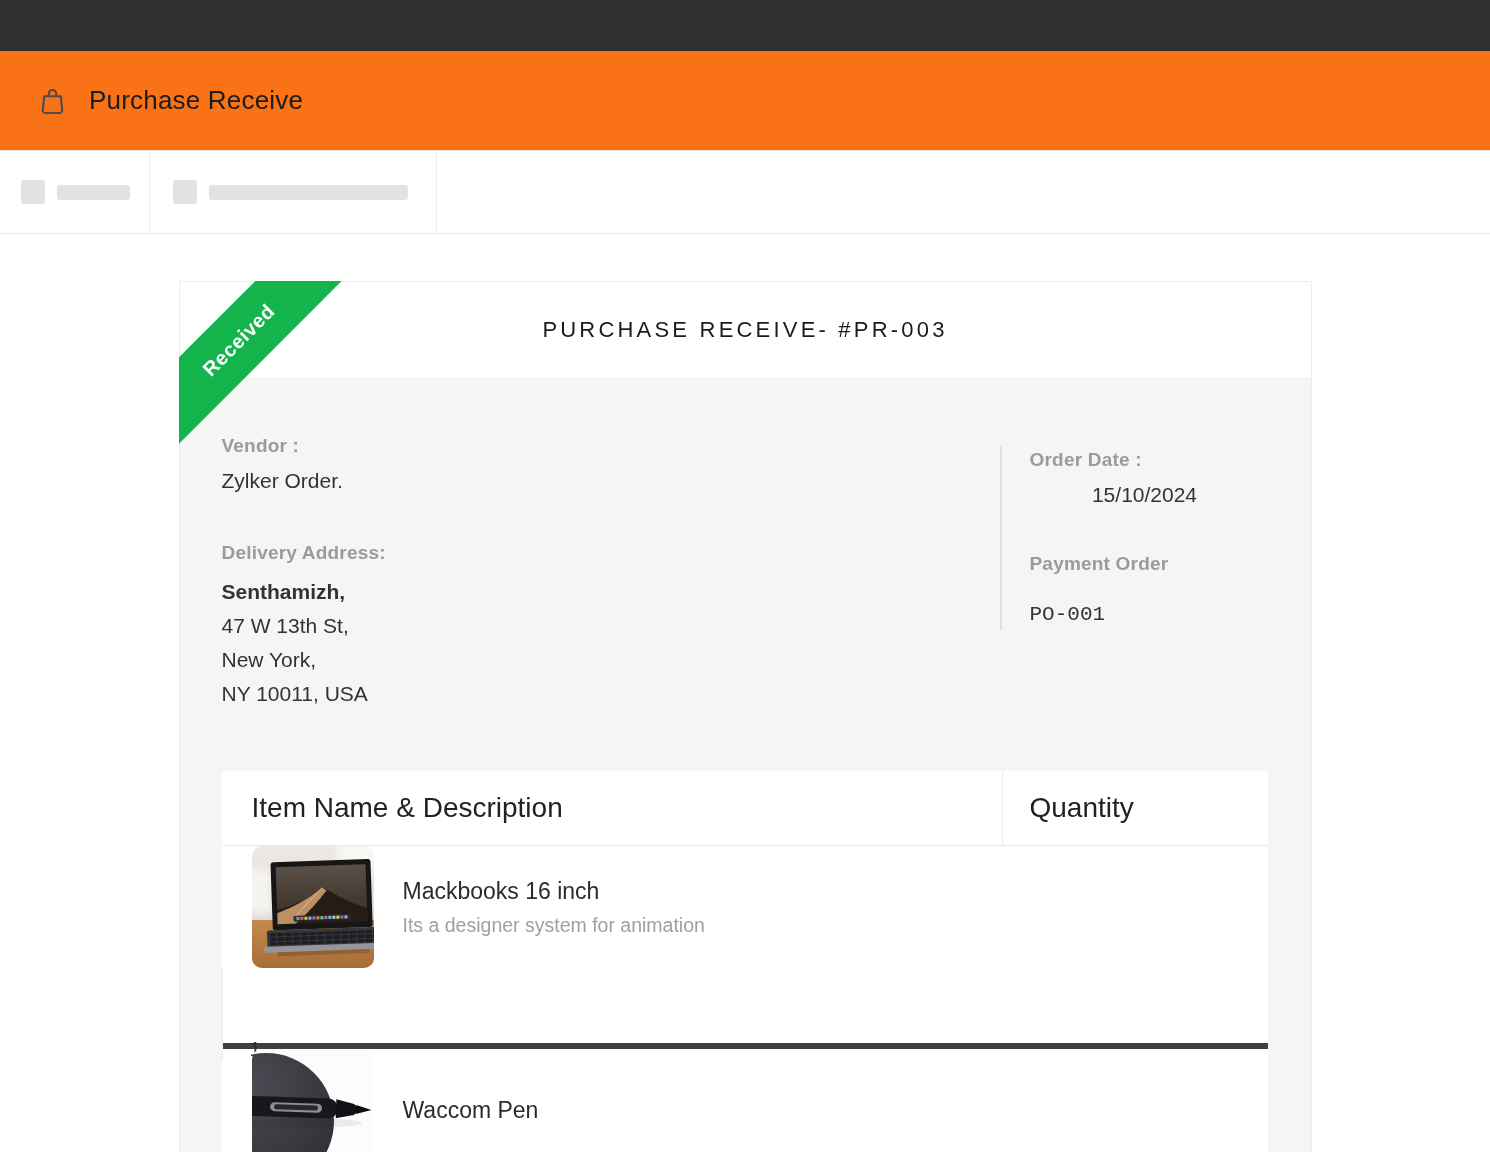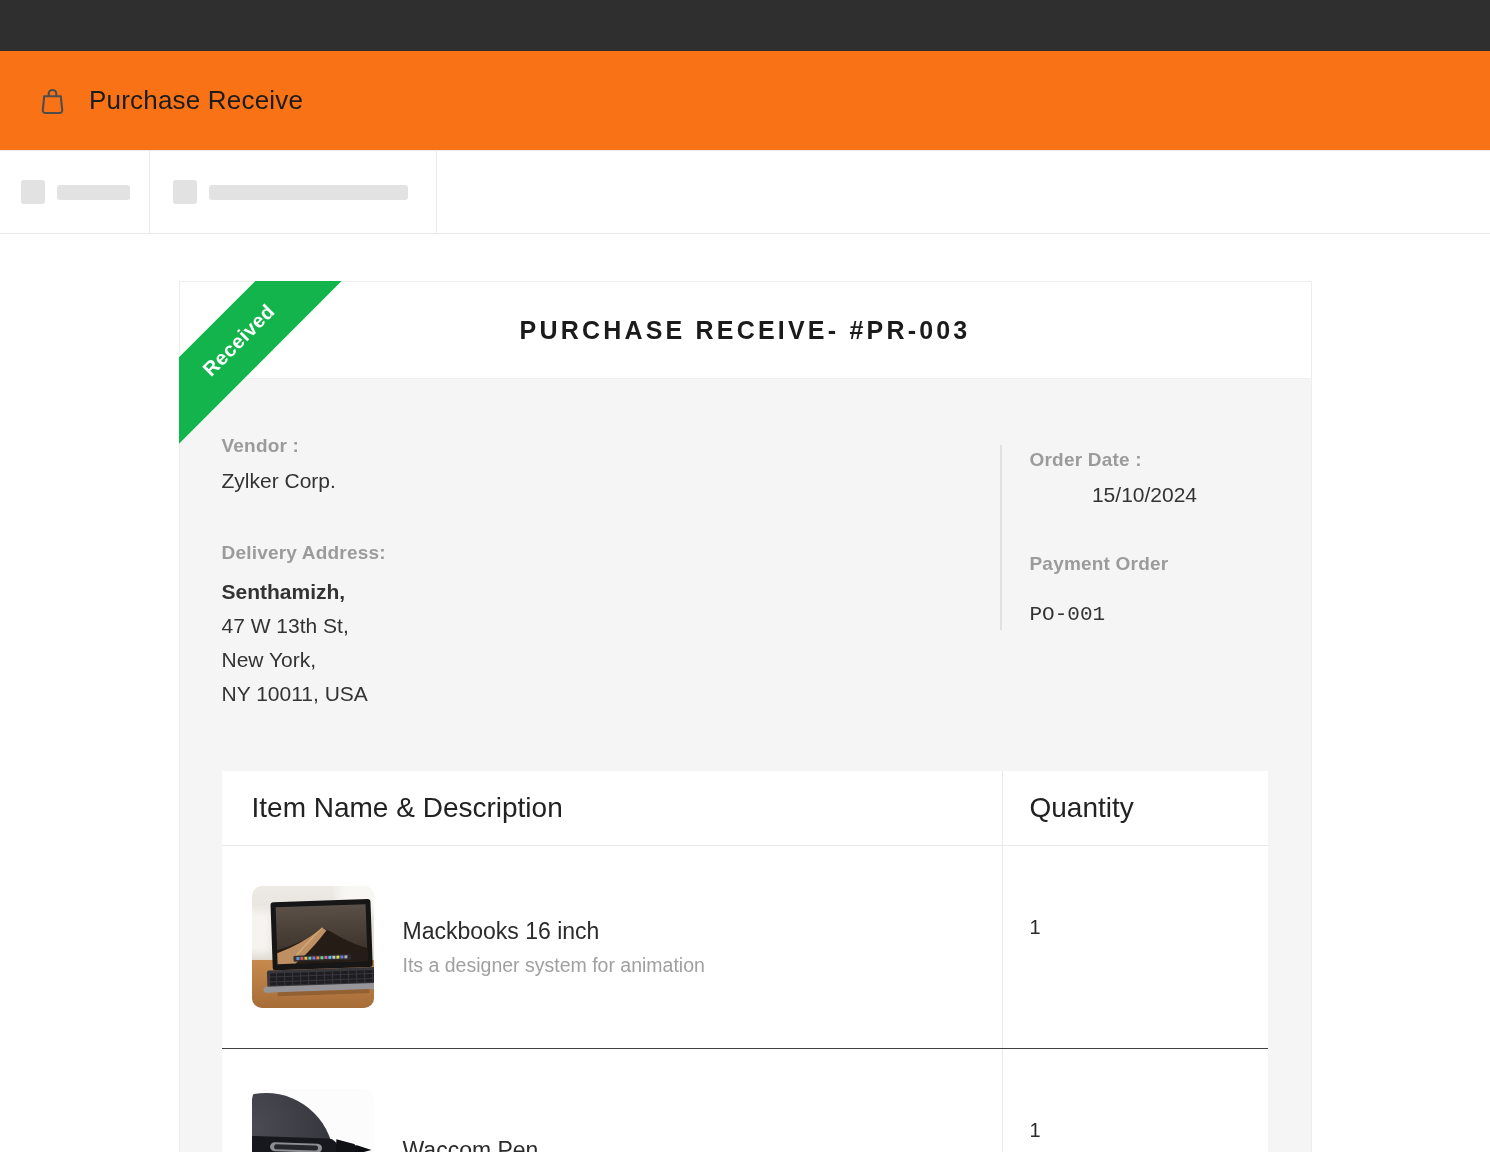--- a/index.html
+++ b/index.html
@@ -25,21 +25,21 @@
   
   .doc-card { position:relative; width:1133px; margin:47px auto 0; background:#fff;
     border:1px solid #ededed; }
   .ribbon-wrap { position:absolute; top:-1px; left:-1px; width:178px; height:178px; overflow:hidden; z-index:3; }
   .ribbon { position:absolute; left:-65px; top:29px; width:250px; height:61px; background:#12b44b;
     transform:rotate(-45deg); display:flex; align-items:center; justify-content:center;
     color:#fff; font-size:20px; font-weight:600; letter-spacing:.5px; }
 
   .doc-header { height:97px; background:#fff; border-bottom:1px solid #efefef;
     display:flex; align-items:center; justify-content:center; }
-  .doc-title { font-size:25px; font-weight:700; letter-spacing:3.2px; color:#1b1b1b; }
+  .doc-title { font-size:22px; font-weight:400; letter-spacing:3.2px; color:#1b1b1b; }
 
   .doc-body { background:#f5f5f6; padding:56px 43px 40px 42px; }
 
   .info { display:flex; }
   .info-left { width:778px; }
   .label { font-size:19px; font-weight:700; color:#9b9b9b; letter-spacing:.2px; }
   .value { font-size:21px; color:#333; }
   .vendor-name { margin-top:12px; }
   .delivery-block { margin-top:49px; }
   .addr-lines { margin-top:11px; list-style:none; }
@@ -50,21 +50,21 @@
   .order-date-value { margin-top:12px;text-align:center; }
   .payment-block { margin-top:46px; }
   .payment-value { margin-top:28px;font-family:Liberation Mono, monospace; }
 
   
   .items-table { margin-top:60px; background:#fff; }
   .thead { display:flex; height:75px; border-bottom:1px solid #eaeaea; }
   .col-item { width:780px; display:flex; align-items:center; padding-left:30px; }
   .col-qty { flex:1; border-left:1px solid #eaeaea; display:flex; align-items:center; padding-left:27px; }
   .th-text { font-size:28px; color:#222; font-weight:500; }
-  .trow { display:flex; height:203px; border-bottom:1px solid #404040; }
+  .trow { display:flex; height:203px; border-bottom:6px solid #404040;flex-direction:column; }
   .trow .col-item { gap:29px; }
   .trow .col-qty { display:block; padding-top:70px; font-size:20px; color:#2b2b2b; }
   .item-photo { width:122px; height:122px; border-radius:10px; overflow:hidden; flex:none; }
   .item-photo svg { display:block; }
   .item-name { font-size:23px; color:#2b2b2b; }
   .item-desc { font-size:19.5px; color:#a0a0a0; margin-top:9px; }
   .item-desc:empty { display:none; }
 </style>
 </head>
 <body>
@@ -96,21 +96,21 @@
   </div>
 
   <div class="doc-header">
     <div class="doc-title">PURCHASE RECEIVE- #PR-003</div>
   </div>
 
   <div class="doc-body">
     <div class="info">
       <div class="info-left">
         <div class="label">Vendor :</div>
-        <div class="value vendor-name">Zylker Corp.</div>
+        <div class="value vendor-name">Zylker Order.</div>
         <div class="delivery-block">
           <div class="label">Delivery Address:</div>
           <ul class="addr-lines">
             <li class="strong">Senthamizh,</li>
             <li>47 W 13th St,</li>
             <li>New York,</li>
             <li>NY 10011, USA</li>
           </ul>
         </div>
       </div>

